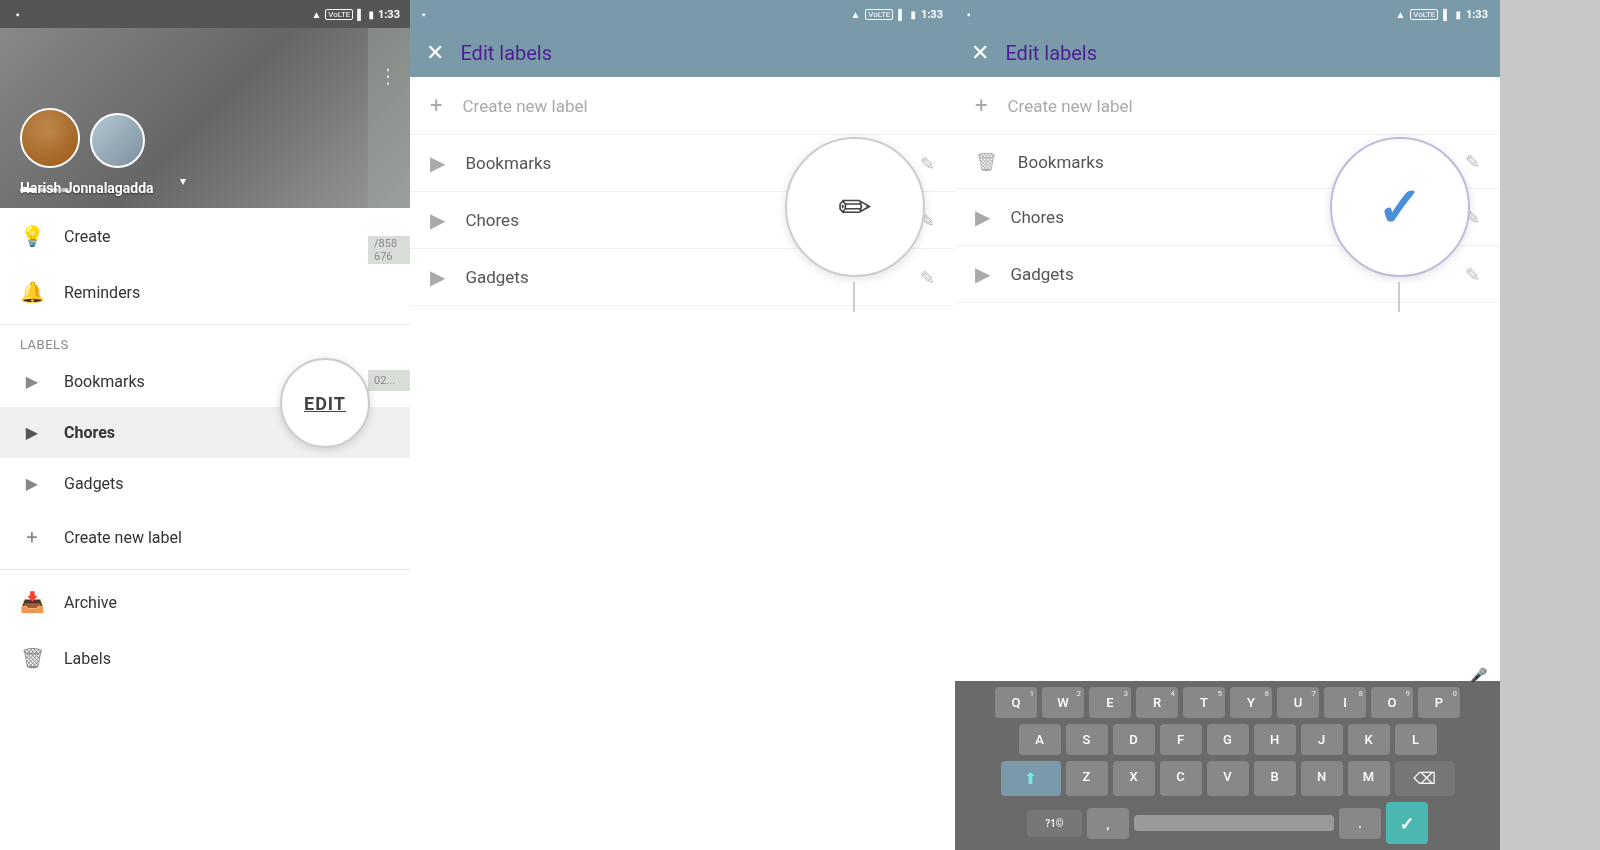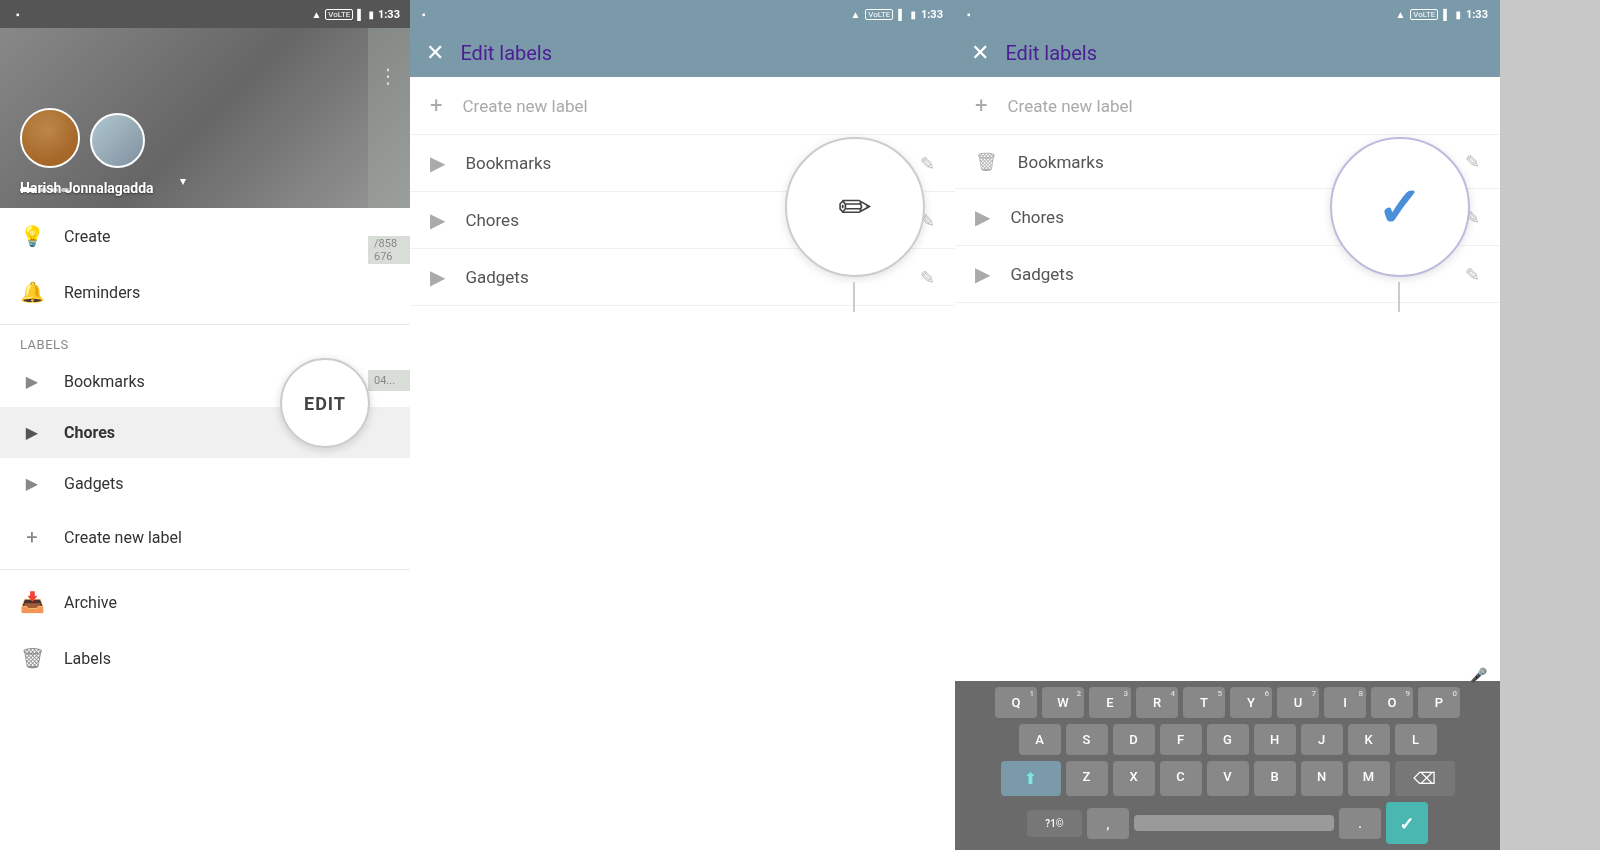--- a/index.html
+++ b/index.html
@@ -179,20 +179,21 @@
       justify-content: center;
       box-shadow: 0 2px 8px rgba(0,0,0,0.15);
       cursor: pointer;
       z-index: 10;
     }
     .edit-circle-text {
       font-size: 18px;
       font-weight: bold;
       color: #444;
       letter-spacing: 1px;
+      text-decoration: underline;
     }
 
     
     .panel2 {
       width: 545px;
       height: 850px;
       background: #f5f5f5;
       flex-shrink: 0;
       display: flex;
       flex-direction: column;
@@ -451,21 +452,21 @@
     <div style="position:absolute;bottom:20px;left:180px;color:#fff;font-size:12px;">▾</div>
 
     <div style="position:absolute;top:0;right:0;width:42px;height:100%;background:rgba(160,170,160,0.4);"></div>
   </div>
 
   <div style="position:absolute;top:236px;right:0;width:42px;background:#d8ddd8;padding:1px 6px;font-size:11px;color:#888;">
     <div>/858</div>
     <div>676</div>
   </div>
   <div style="position:absolute;top:370px;right:0;width:42px;background:#d8ddd8;padding:4px 6px;font-size:11px;color:#888;">
-    <div>04...</div>
+    <div>02...</div>
   </div>
 
   <div class="nav-section">
 
     <div class="nav-item">
       <span class="nav-icon">💡</span>
       <span class="nav-label">Create</span>
     </div>
 
     <div class="nav-item">

